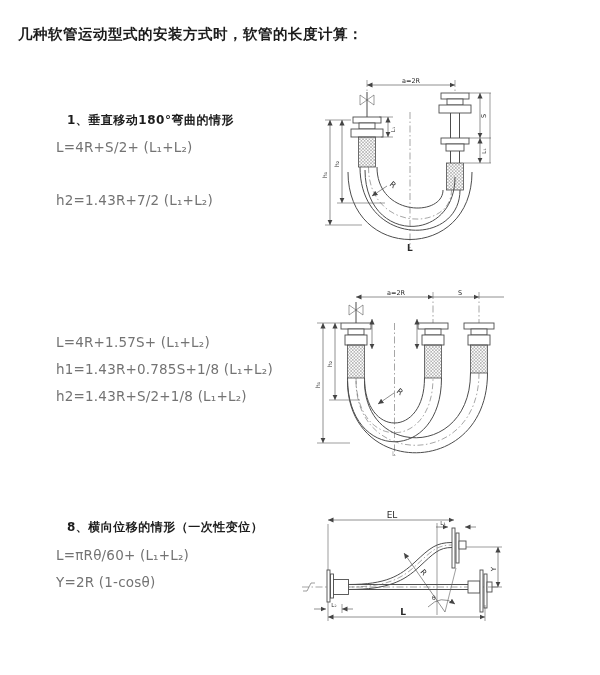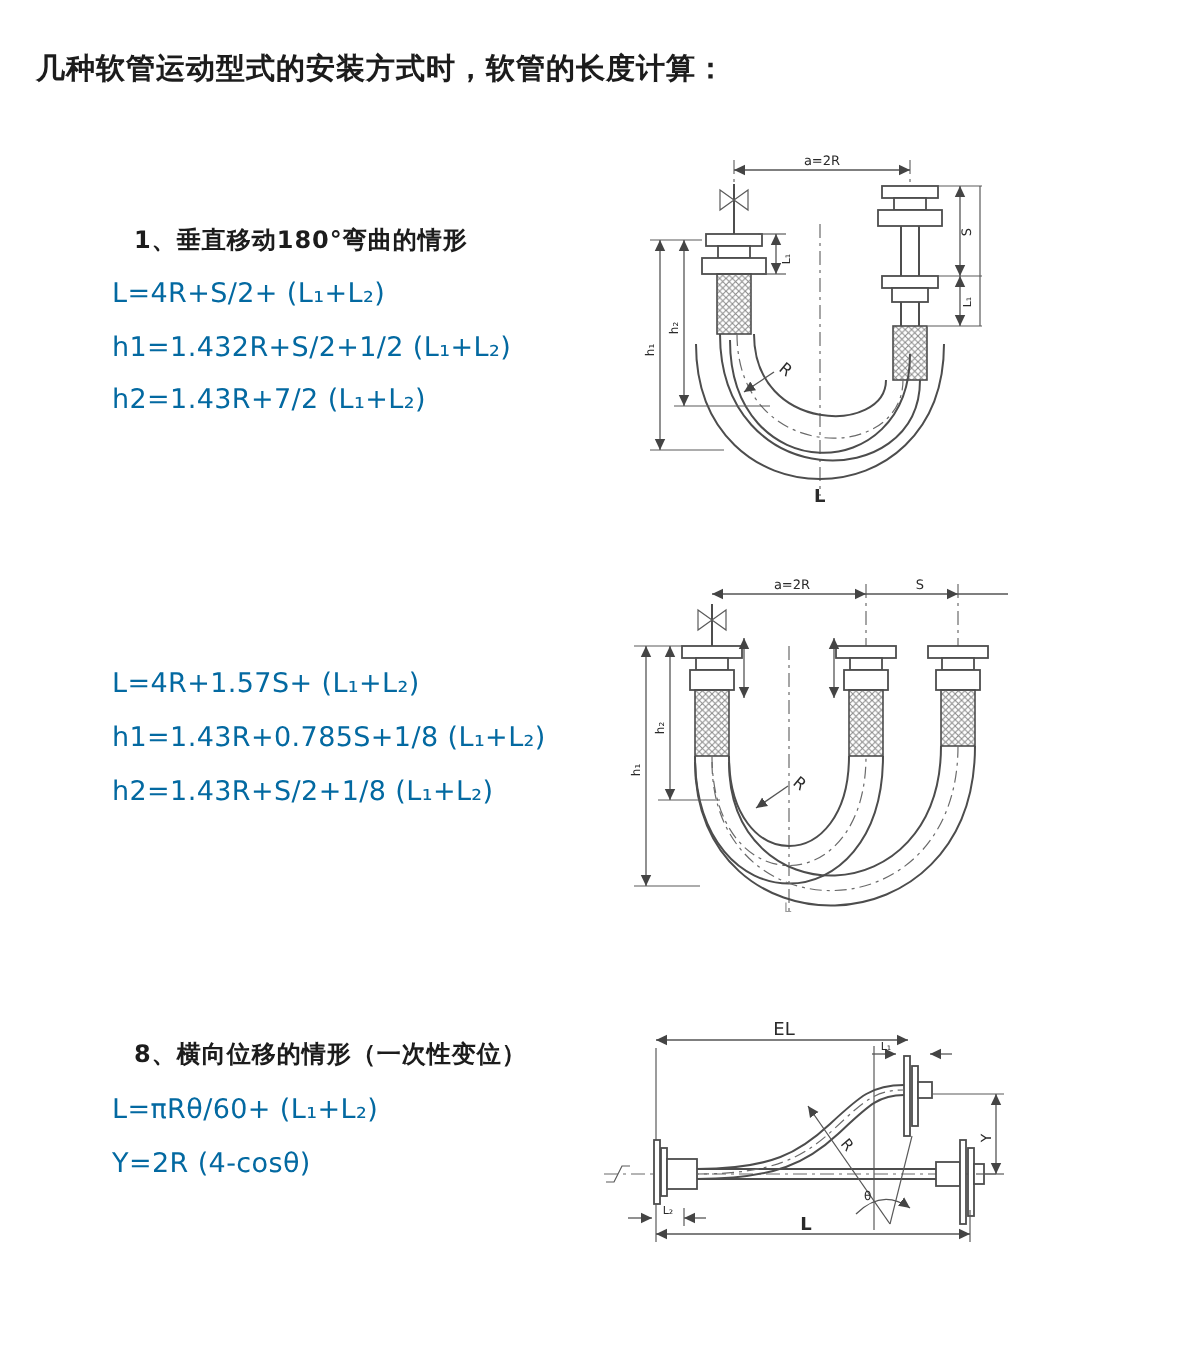--- a/index.html
+++ b/index.html
@@ -2,21 +2,21 @@
 <html><head>
 <meta charset="utf-8">
 <style>
   html,body{margin:0;padding:0;background:#e8e8e8;}
   .page{
     position:relative;width:600px;height:675px;background:#ffffff;
     font-family:"DejaVu Sans","Liberation Sans",sans-serif;color:#1c1c1c;overflow:hidden;
   }
   .title{position:absolute;left:18px;top:25px;font-size:14.5px;font-weight:700;letter-spacing:0.5px;}
   .sec-heading{position:absolute;left:38px;font-size:12px;font-weight:700;letter-spacing:0.5px;margin-left:29px;}
-  .formula{position:absolute;left:56px;font-size:13.5px;font-weight:400;letter-spacing:0.2px;color:#0369a1;}
+  .formula{position:absolute;left:56px;font-size:13.5px;font-weight:400;letter-spacing:0.2px;color:#737373;}
   svg{position:absolute;overflow:visible;font-family:"DejaVu Sans","Liberation Sans",sans-serif;}
   svg text{fill:#2a2a2a;}
   .draw{stroke:#4d4d4d;stroke-width:1;fill:none;}
   .thin{stroke:#5a5a5a;stroke-width:0.6;fill:none;}
   .dim{stroke:#555;stroke-width:0.65;fill:none;}
   .axis{stroke:#6a6a6a;stroke-width:0.6;fill:none;stroke-dasharray:7 2.5 1.5 2.5;}
   .hosedash{stroke:#6a6a6a;stroke-width:0.6;fill:none;stroke-dasharray:6 2.5 1.5 2.5;}
   .fit{stroke:#4d4d4d;stroke-width:0.9;fill:#fff;}
   .braid{stroke:#4d4d4d;stroke-width:0.8;}
   .lbl{font-size:6.5px;}
@@ -25,30 +25,29 @@
 </style>
 </head>
 <body>
 
 <div class="page">
 
   <div class="title">几种软管运动型式的安装方式时，软管的长度计算：</div>
 
   <div class="sec-heading" style="top:112px">1、垂直移动180°弯曲的情形</div>
   <div class="formula" style="top:139px">L=4R+S/2+ (L₁+L₂)</div>
-  <div class="formula" style="top:166px">h1=1.432R+S/2+1/2 (L₁+L₂)</div>
   <div class="formula" style="top:192px">h2=1.43R+7/2 (L₁+L₂)</div>
 
   <div class="formula" style="top:334px">L=4R+1.57S+ (L₁+L₂)</div>
   <div class="formula" style="top:361px">h1=1.43R+0.785S+1/8 (L₁+L₂)</div>
   <div class="formula" style="top:388px">h2=1.43R+S/2+1/8 (L₁+L₂)</div>
 
   <div class="sec-heading" style="top:519px">8、横向位移的情形（一次性变位）</div>
   <div class="formula" style="top:547px">L=πRθ/60+ (L₁+L₂)</div>
-  <div class="formula" style="top:574px">Y=2R (4-cosθ)</div>
+  <div class="formula" style="top:574px">Y=2R (1-cosθ)</div>
 
   <svg style="left:315px;top:72px" width="200" height="192" viewBox="0 0 200 192">
     <defs>
       <pattern id="braid1" width="3.2" height="3.2" patternUnits="userSpaceOnUse">
         <path d="M0 3.2 L3.2 0 M0 0 L3.2 3.2" stroke="#888" stroke-width="0.5"></path>
       </pattern>
       <marker id="arr1" markerUnits="userSpaceOnUse" markerWidth="7" markerHeight="6" refX="5.5" refY="3" orient="auto-start-reverse">
         <path d="M0 0.4 L5.5 3 L0 5.6 z" fill="#444"></path>
       </marker>
     </defs>

